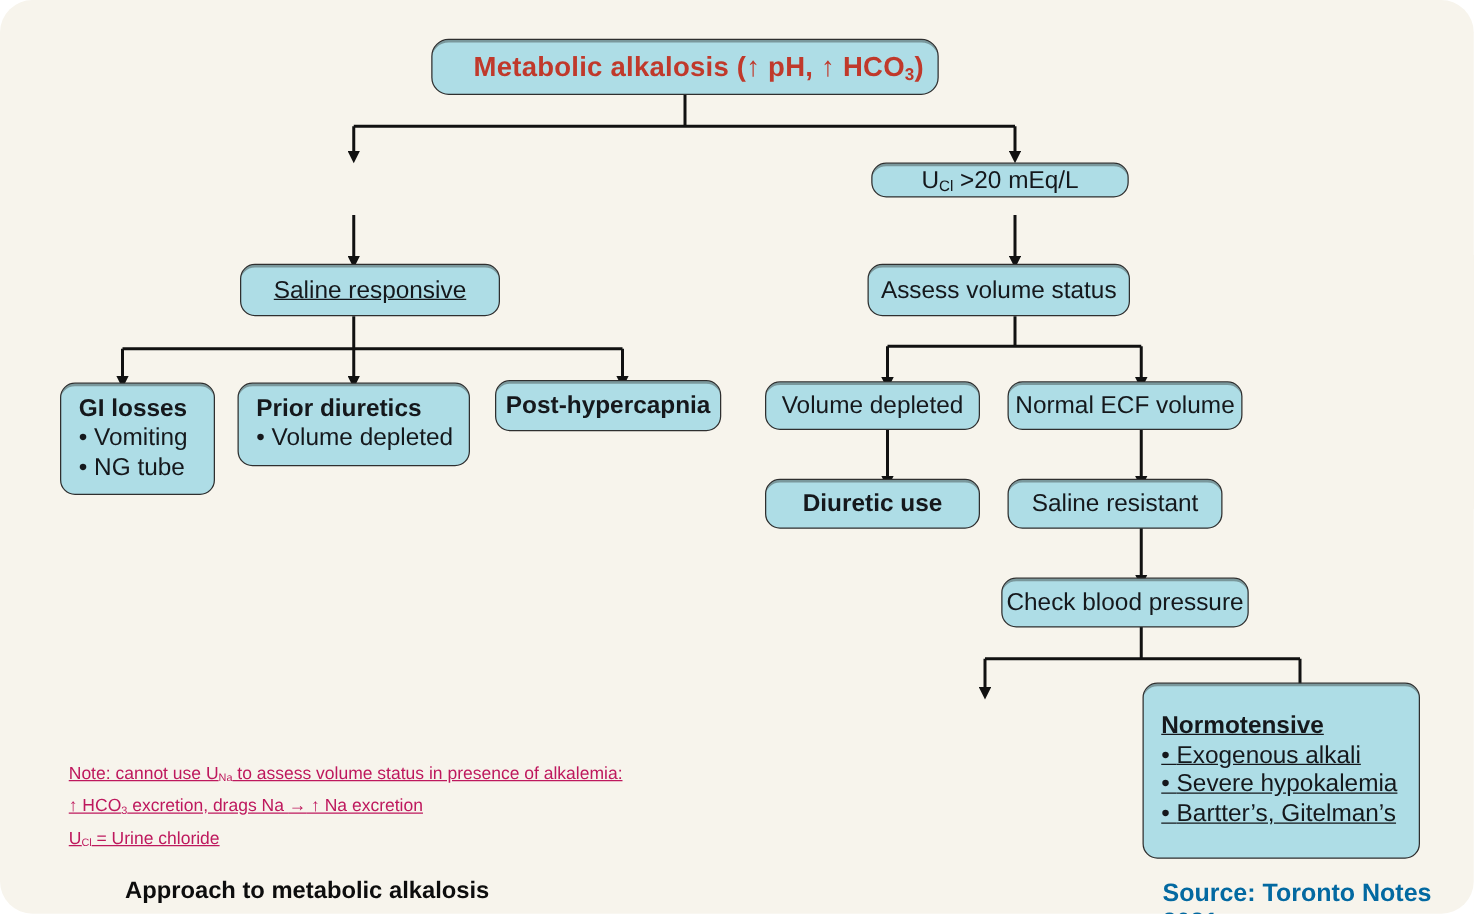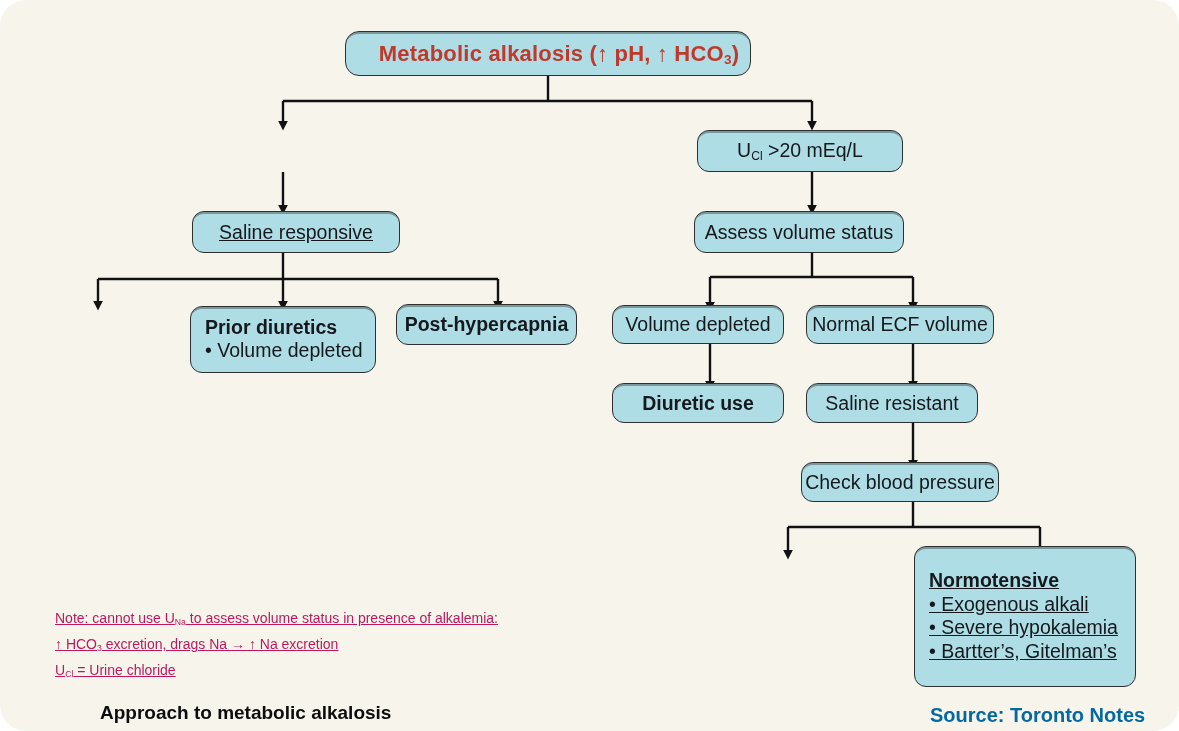--- a/index.html
+++ b/index.html
@@ -85,31 +85,36 @@
     <div class="title-txt">
       <span>Metabolic alkalosis (</span><span>↑</span><span> pH, </span><span>↑</span><span> HCO</span><sub>3</sub><span>)</span>
     </div>
   </div>
 
 
   <div class="box center" style="left:192px;top:211px;width:208px;height:42px;text-decoration:underline;">
     <div class="t-reg">Saline responsive</div>
   </div>
 
+  <div class="box left" style="left:48px;top:306px;width:124px;height:90px;">
+    <div class="hdr">GI losses</div>
+    <div class="li">•&nbsp;<span>Vomiting</span></div>
+    <div class="li">•&nbsp;<span>NG tube</span></div>
+  </div>
 
   <div class="box left" style="left:190px;top:306px;width:186px;height:67px;">
     <div class="hdr">Prior diuretics</div>
     <div class="li">•&nbsp;<span>Volume depleted</span></div>
   </div>
 
   <div class="box center" style="left:396px;top:304px;width:181px;height:41px;">
     <div class="t-bold">Post-hypercapnia</div>
   </div>
 
-  <div class="box center" style="left:697px;top:130px;width:206px;height:42px;justify-content:center;">
+  <div class="box center" style="left:697px;top:130px;width:206px;height:28px;justify-content:center;">
     <div class="t-reg">
       <span>U</span><sub>Cl</sub><span> &gt;20 mEq/L</span>
     </div>
   </div>
 
   <div class="box center" style="left:694px;top:211px;width:210px;height:42px;">
     <div class="t-reg">Assess volume status</div>
   </div>
 
   <div class="box center" style="left:612px;top:305px;width:172px;height:39px;">

